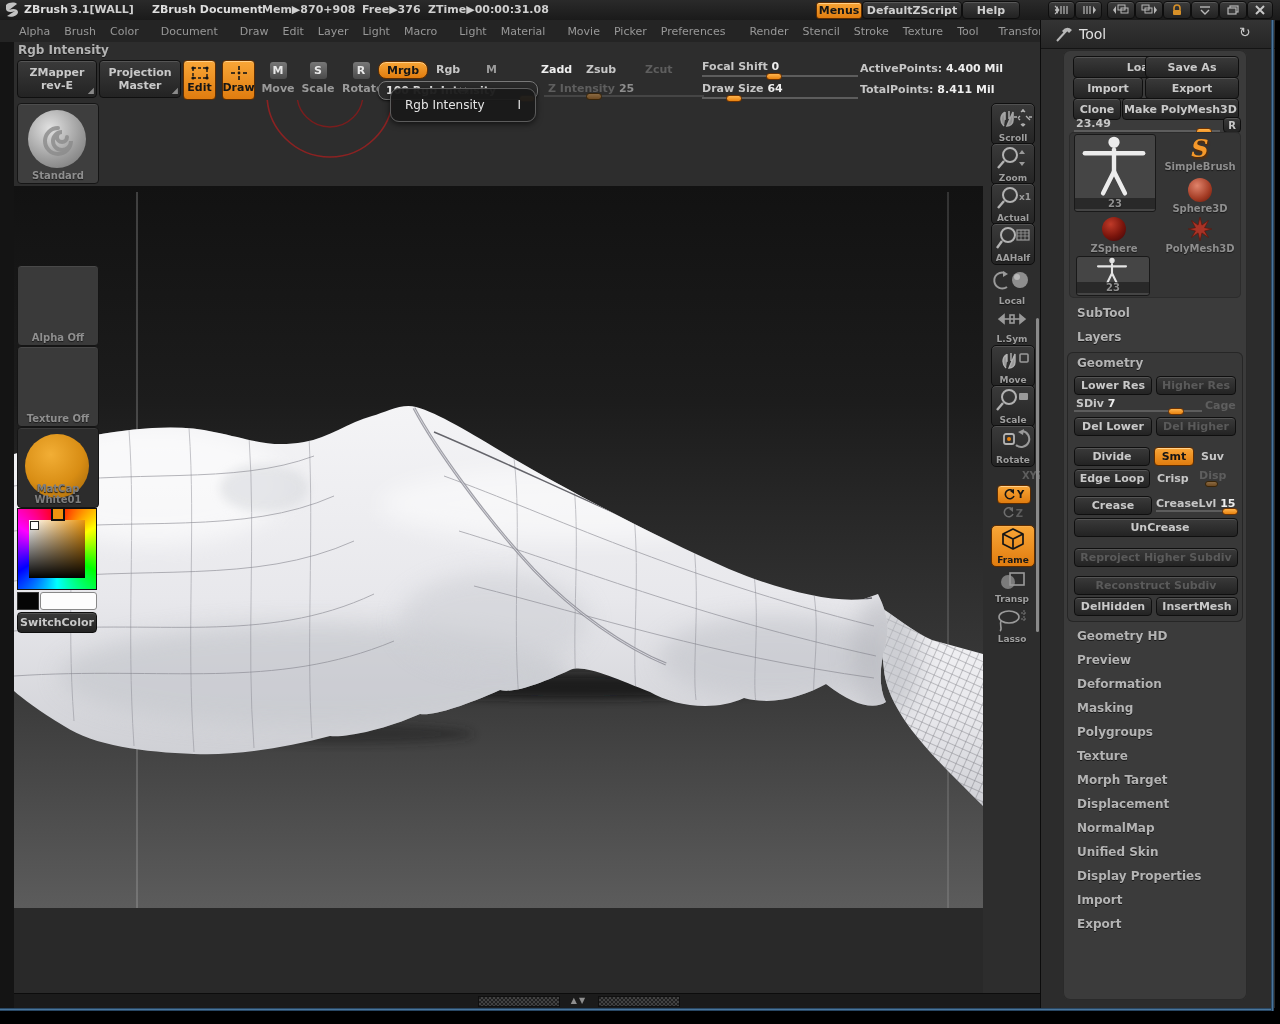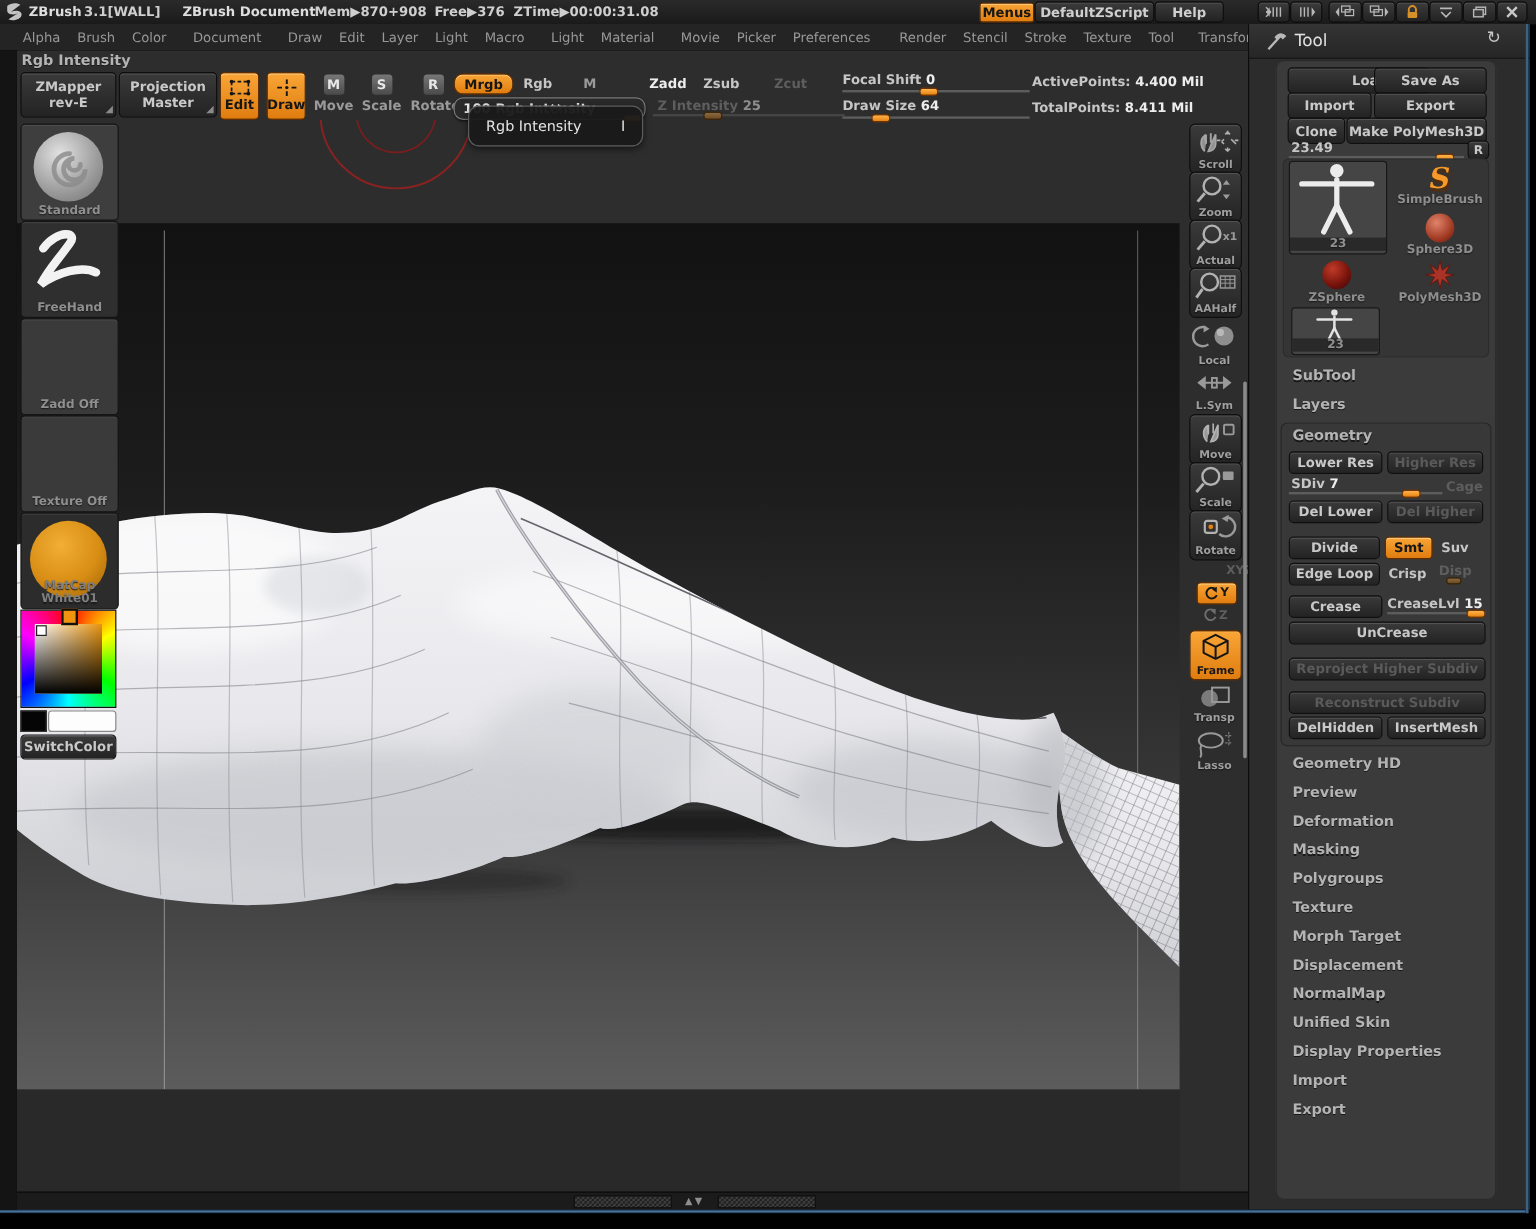--- a/index.html
+++ b/index.html
@@ -240,28 +240,22 @@
     <span style="margin-left:auto;">I</span>
   </div>
 
   <div class="a lt" style="left:3px;top:61px;height:79px;">
     <div style="position:absolute;left:10px;top:6px;width:58px;height:58px;border-radius:50%;background:radial-gradient(circle at 38% 32%,#e2e2e2,#9a9a9a 60%,#6e6e6e);"></div>
     <svg style="position:absolute;left:10px;top:6px;" width="58" height="58" viewBox="0 0 58 58">
         <path d="M30,18 a13 13 0 1 0 13 13 a9 9 0 1 1 -9 -9 a5 5 0 1 0 5 5" fill="none" stroke="#8a8a8a" stroke-width="4" stroke-linecap="round" opacity=".8"></path>
       </svg>
     <div class="ltlabel">Standard</div>
   </div>
-  <div class="a lt" style="left:3px;top:142px;height:79px;background:#2f2f2f;">
-    <svg width="78" height="64" viewBox="0 0 78 64">
-        <path d="M18,22 C30,6 48,8 40,18 C30,32 22,40 16,52 C30,42 50,36 62,42" fill="none" stroke="#f2f2f2" stroke-width="7" stroke-linecap="round"></path>
-      </svg>
-    <div class="ltlabel">FreeHand</div>
-  </div>
   <div class="a lt" style="left:3px;top:223px;height:79px;background:#3a3a3a;">
-    <div class="ltlabel">Zadd Off</div>
+    <div class="ltlabel">Alpha Off</div>
   </div>
   <div class="a lt" style="left:3px;top:304px;height:79px;background:#3a3a3a;">
     <div class="ltlabel">Texture Off</div>
   </div>
   <div class="a lt" style="left:3px;top:385px;height:79px;background:#2c2c2c;">
     <div style="position:absolute;left:7px;top:6px;width:64px;height:64px;border-radius:50%;background:radial-gradient(circle at 40% 32%,#f2ae35,#d88d14 55%,#9a6008);"></div>
     <div class="ltlabel" style="color:#7f7f7f;">MatCap White01</div>
   </div>
 
   <div class="a" style="left:3px;top:466px;width:78px;height:80px;background:conic-gradient(from 0deg,#f00,#ff0,#0f0,#0ff,#00f,#f0f,#f00);border:1px solid #111;">

